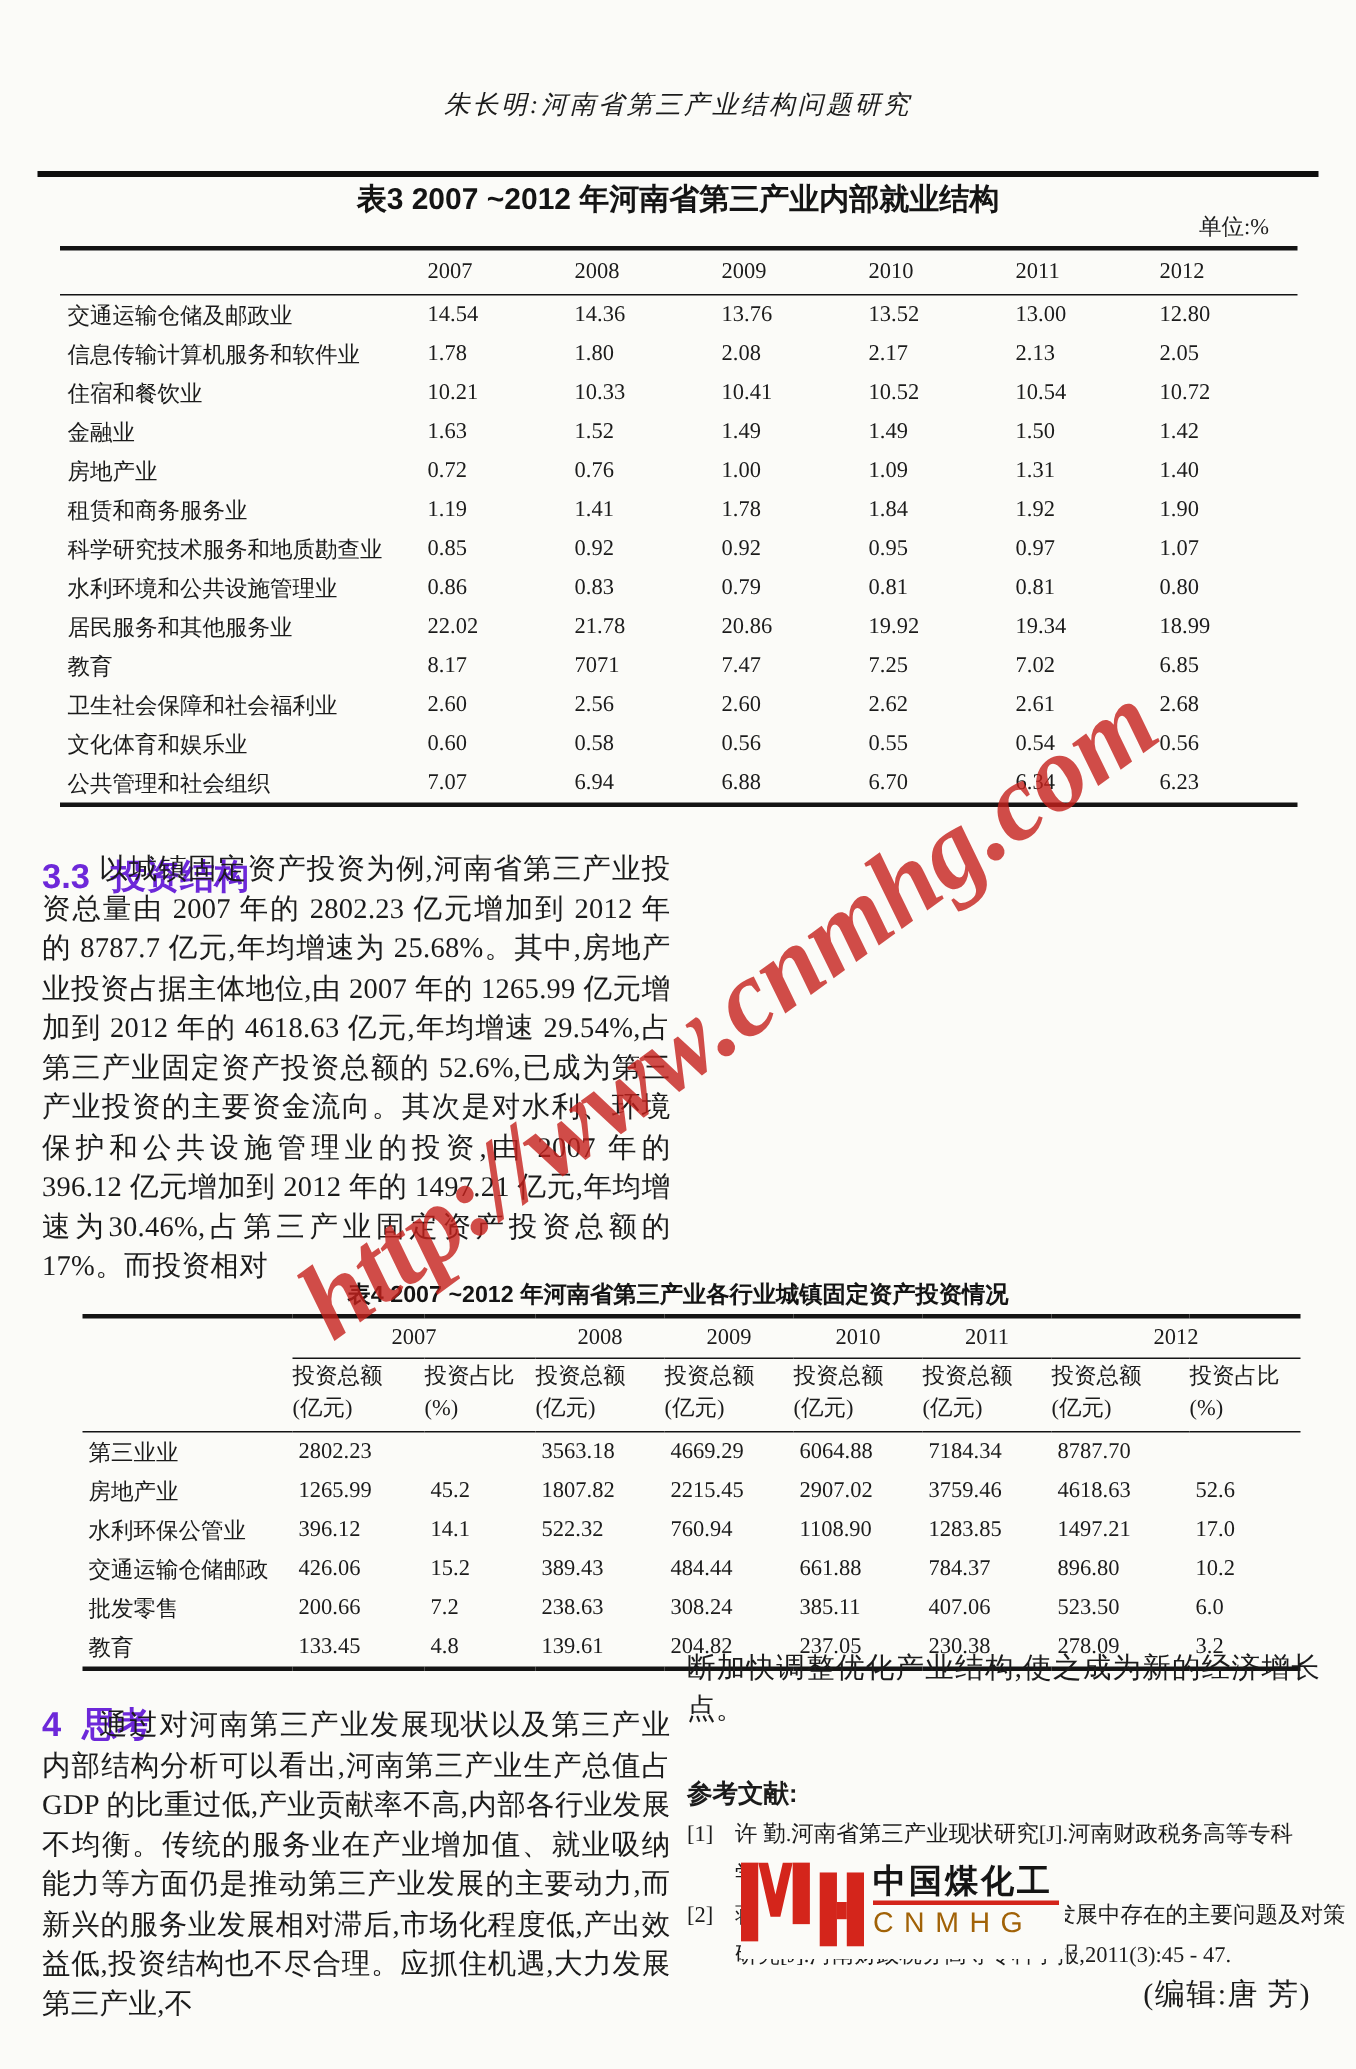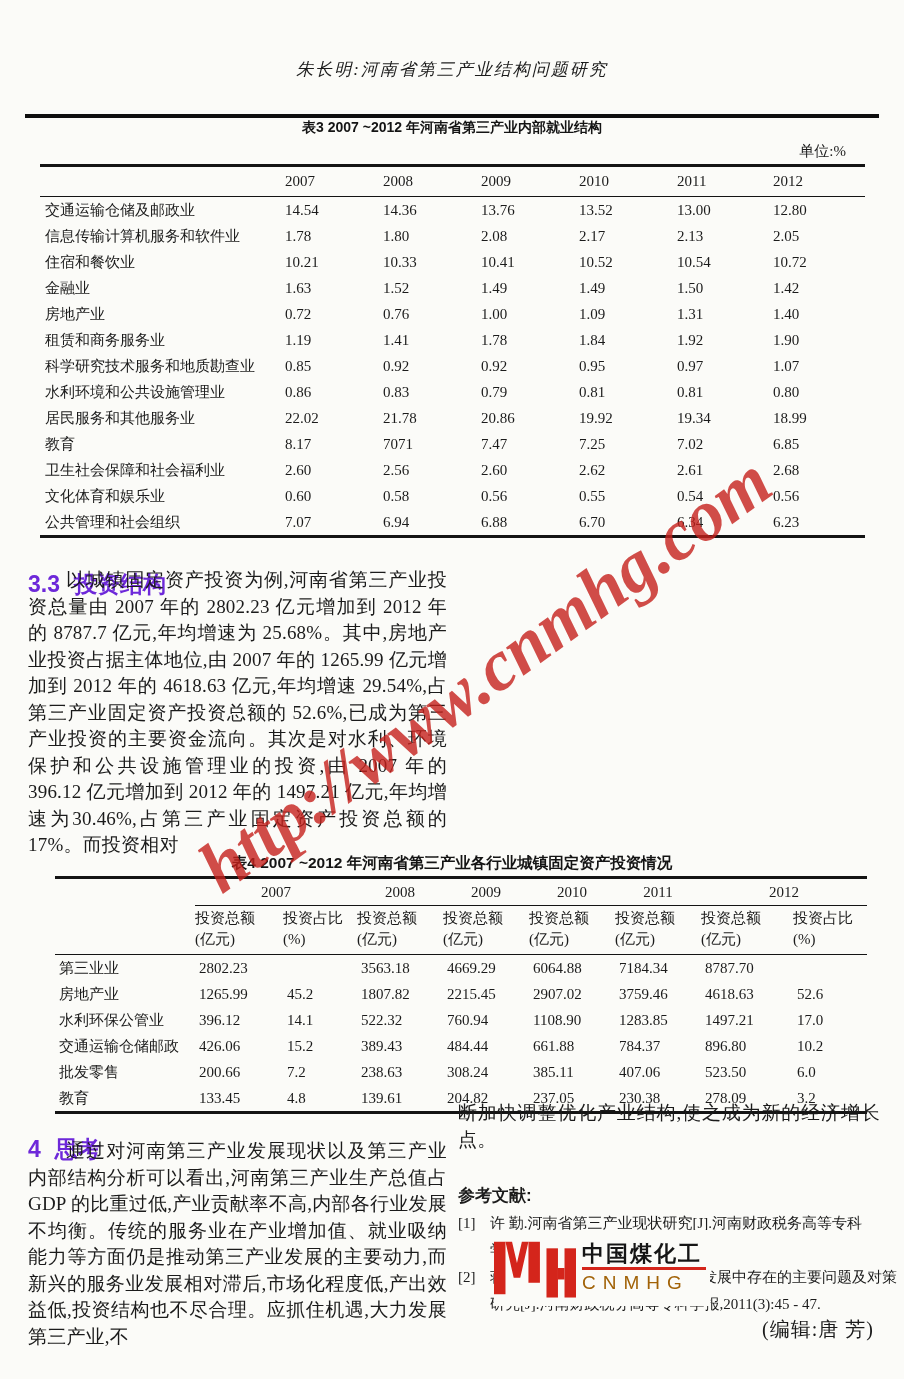--- a/index.html
+++ b/index.html
@@ -7,21 +7,21 @@
     position:relative;width:904px;height:1379px;background:#fbfbf8;
     font-family:"Liberation Serif","DejaVu Serif",serif;color:#1b1b1b;overflow:hidden;
   }
   .abs{position:absolute;}
   
   .running-head{top:58px;left:0;width:100%;text-align:center;font-size:17px;
     font-style:italic;letter-spacing:2px;}
   .head-rule{top:114px;left:25px;width:854px;height:4px;background:#0e0e0e;}
   
   .tcaption{left:0;width:100%;text-align:center;font-family:"Liberation Sans","DejaVu Sans",sans-serif;
-    font-weight:bold;font-size:14px;color:#141414;}
+    font-weight:bold;font-size:20px;color:#141414;}
   .unit{right:58px;font-size:15px;text-align:center;}
   .sec-head{font-family:"Liberation Sans","DejaVu Sans",sans-serif;font-weight:bold;
     font-size:23px;color:#6d28d9;margin-top:28px;}
   .sec-head .num{margin-right:14px;}
   
   table{border-collapse:collapse;table-layout:fixed;font-size:15px;color:#1b1b1b;}
   .t3{width:825px;border-top:3px solid #141414;border-bottom:3px solid #141414;}
   .t3 thead td{border-bottom:1.5px solid #141414;height:27px;padding-left:5px;}
   .t3 tbody td{height:24px;padding-left:5px;white-space:nowrap;}
   .t4{width:812px;border-top:3px solid #141414;border-bottom:3px solid #141414;}

